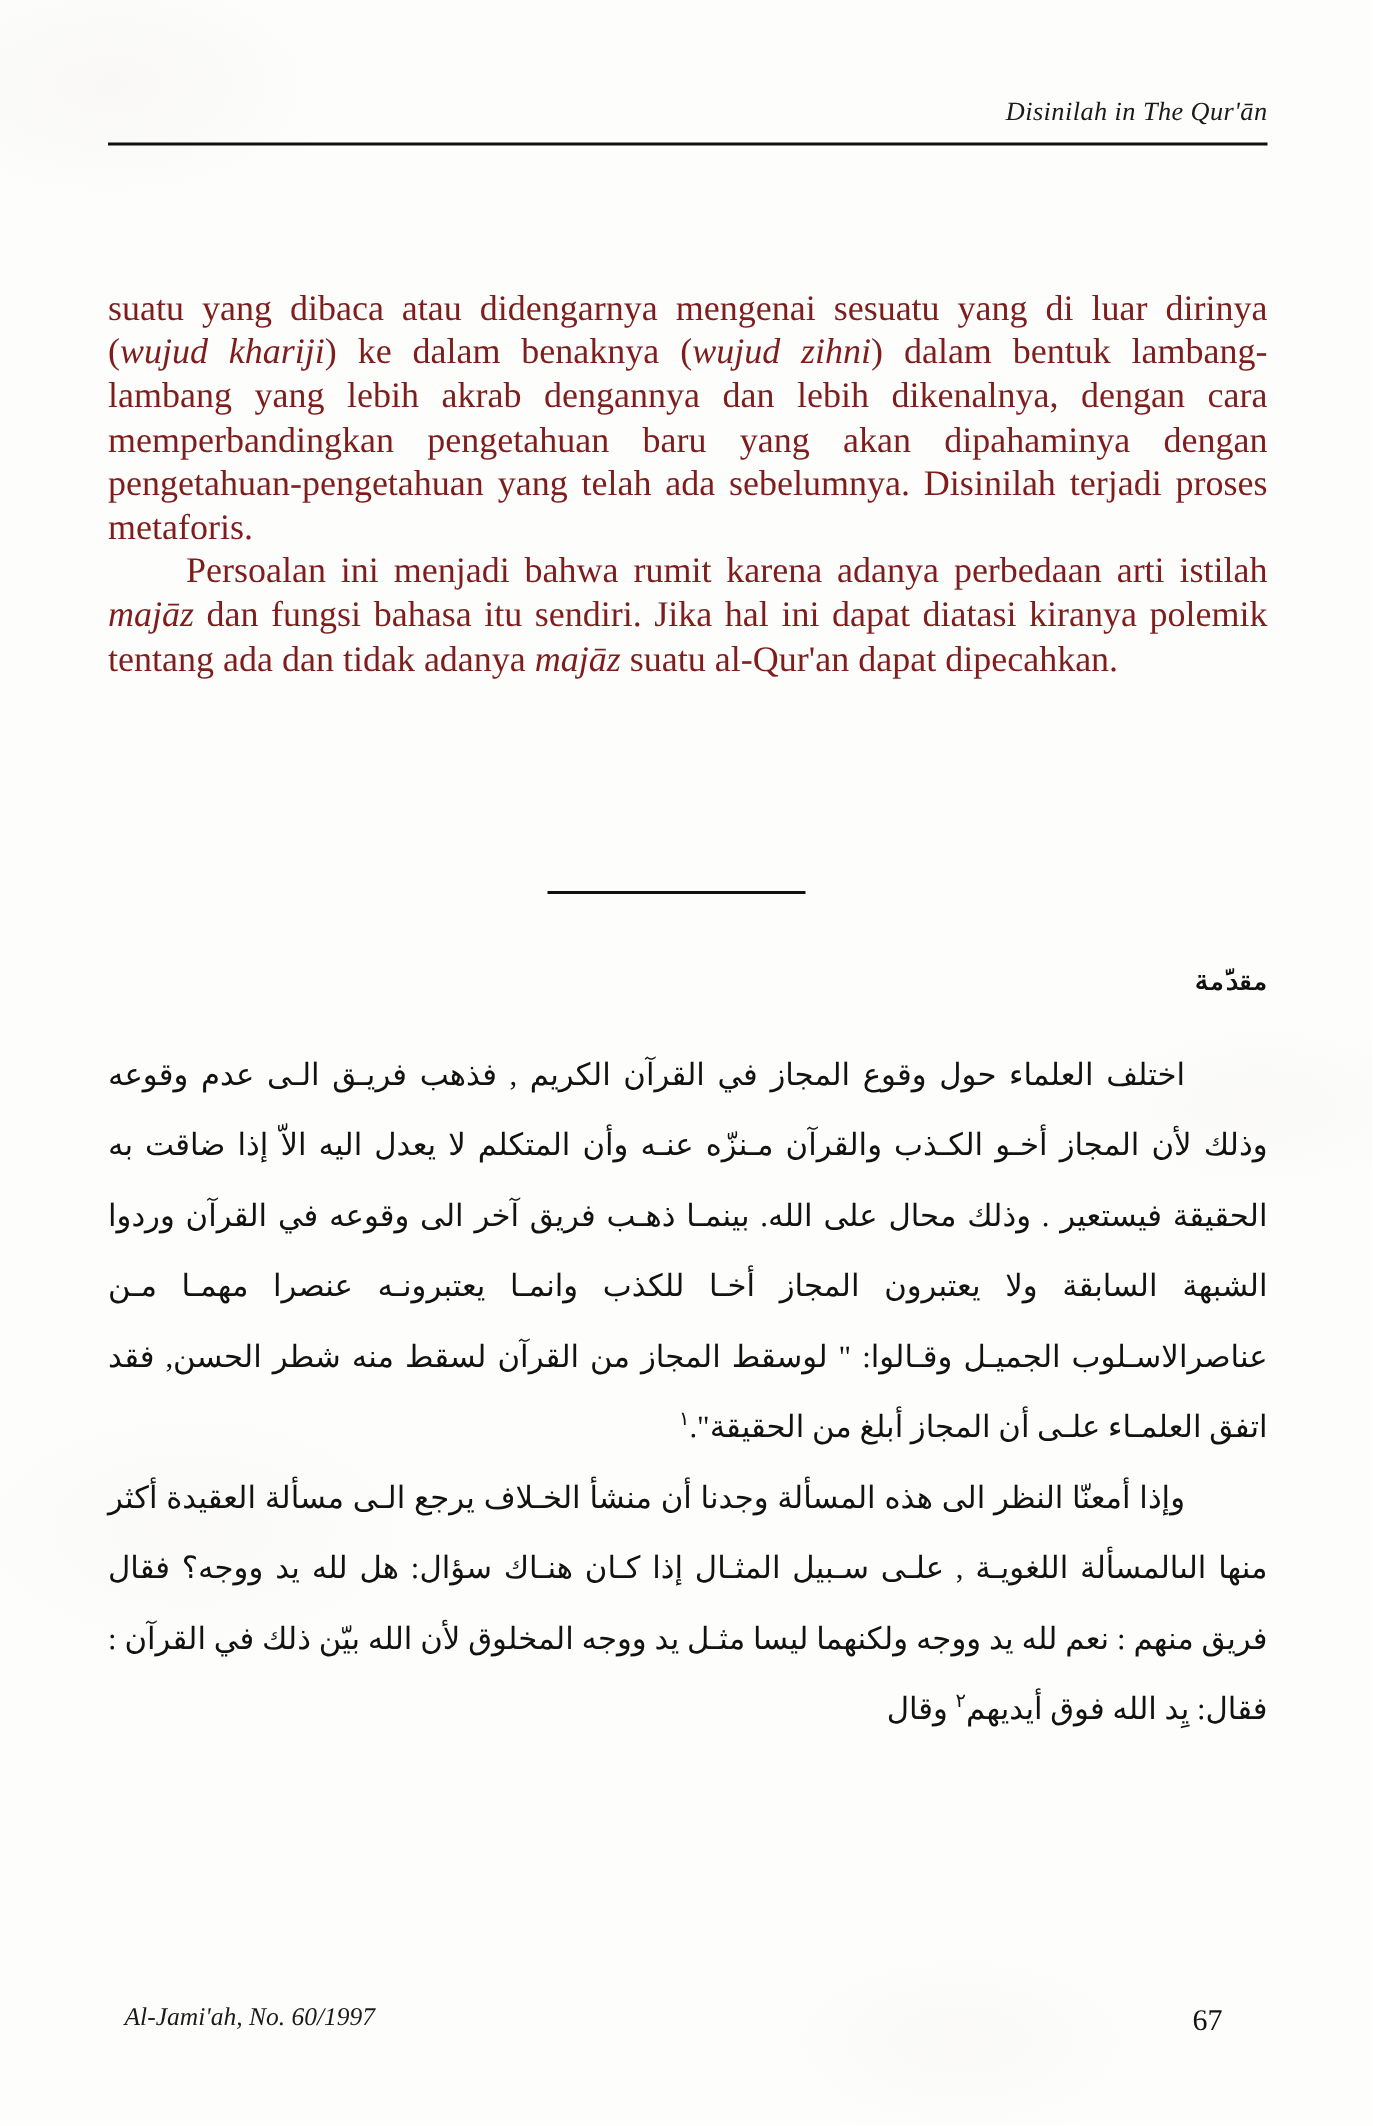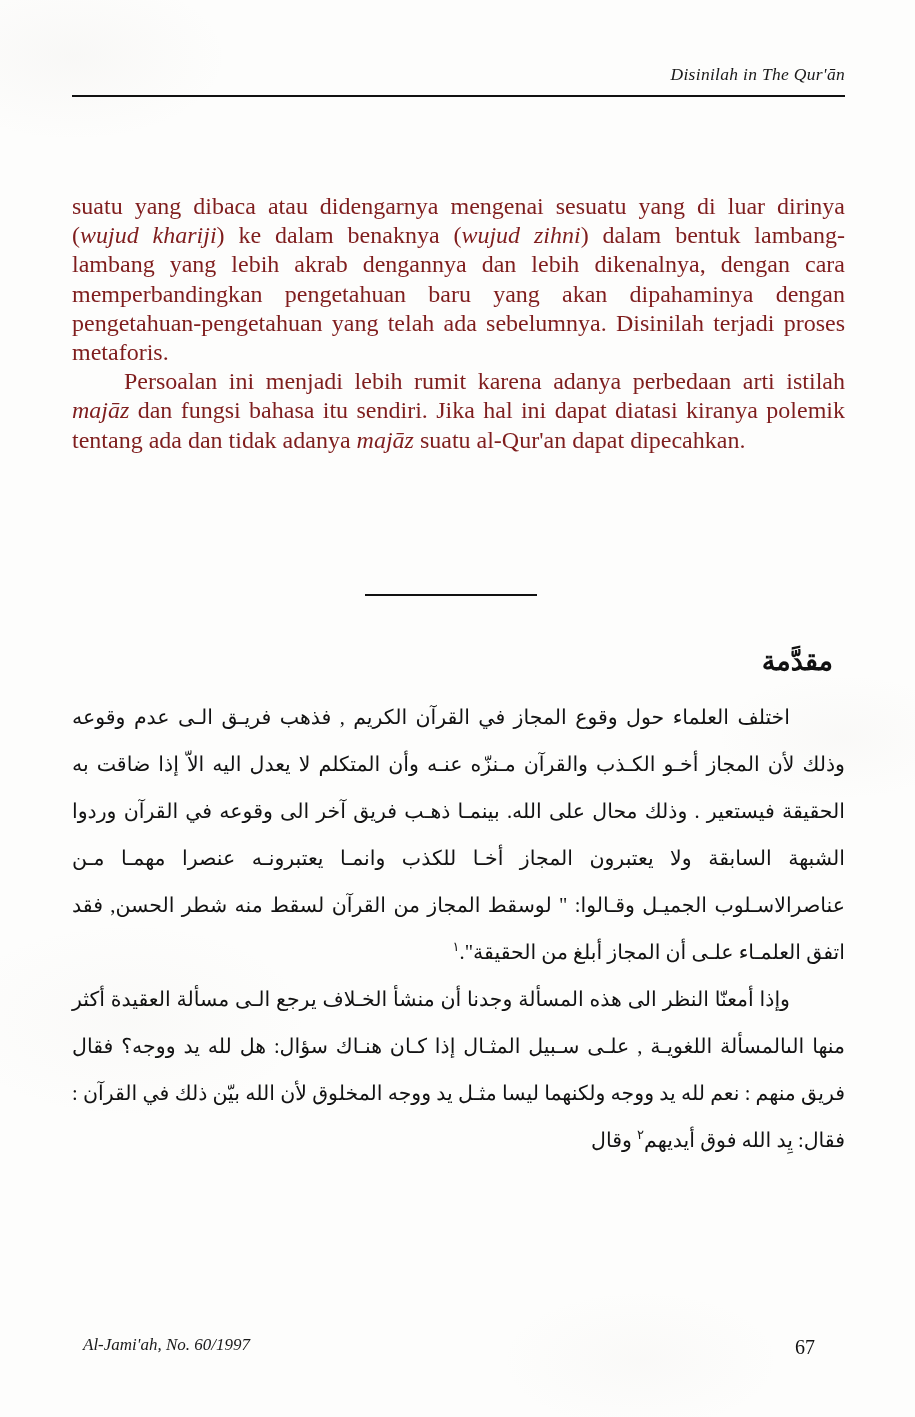--- a/index.html
+++ b/index.html
@@ -87,24 +87,24 @@
     left: 293px;
     width: 172px;
     height: 0;
     border-top: 2.4px solid #111;
   }
 
   
   .ar-head {
     position: absolute;
     top: 645px;
-    right: 12px;
+    right: 0;
     direction: rtl;
-    font-family: Liberation Sans, sans-serif;
-    font-size: 27px;
+    font-family: Liberation Mono, monospace;
+    font-size: 16px;
     font-weight: bold;
     color: #111;
   }
   .arabic {
     position: absolute;
     top: 694px;
     left: 0;
     width: 773px;
     direction: rtl;
     text-align: justify;
@@ -151,21 +151,21 @@
 
   <div class="content">
 
     <div class="runhead">Disinilah in The Qur'ān</div>
     <div class="rule-head"></div>
 
     <div class="latin">
       <p><span>suatu  yang dibaca atau didengarnya mengenai sesuatu yang di luar dirinya (</span><i>wujud khariji</i><span>) ke  dalam benaknya (</span><i>wujud zihni</i><span>) dalam bentuk lambang-lambang  yang  lebih  akrab  dengannya  dan lebih dikenalnya, dengan cara memperbandingkan   pengetahuan  baru  yang  akan  dipahaminya  dengan pengetahuan-pengetahuan  yang  telah  ada  sebelumnya. Disinilah  terjadi proses metaforis.</span></p>
 
 
-      <p class="indent"><span>Persoalan  ini  menjadi  lebih  rumit  karena  adanya perbedaan arti istilah  </span><i>majāz</i><span> dan  fungsi  bahasa  itu  sendiri.  Jika  hal  ini  dapat  diatasi kiranya  polemik  tentang  ada  dan  tidak  adanya  </span><i>majāz</i><span> suatu  al-Qur'an dapat dipecahkan.</span></p>
+      <p class="indent"><span>Persoalan  ini  menjadi  bahwa  rumit  karena  adanya perbedaan arti istilah  </span><i>majāz</i><span> dan  fungsi  bahasa  itu  sendiri.  Jika  hal  ini  dapat  diatasi kiranya  polemik  tentang  ada  dan  tidak  adanya  </span><i>majāz</i><span> suatu  al-Qur'an dapat dipecahkan.</span></p>
     </div>
 
     <div class="rule-mid"></div>
 
     <div class="ar-head">مقدَّمة</div>
 
     <div class="arabic">
       <p class="indent"><span>اختلف العلماء حول وقوع المجاز في القرآن الكريم , فذهب فريـق الـى عدم وقوعه وذلك لأن  المجاز أخـو الكـذب والقرآن مـنزّه عنـه وأن المتكلم لا يعدل اليه الاّ إذا ضاقت به الحقيقة فيستعير . وذلك محال على  الله. بينمـا ذهـب فريق آخر الى وقوعه في القرآن وردوا الشبهة السابقة ولا يعتبرون المجاز أخـا للكذب وانمـا يعتبرونـه عنصرا مهمـا مـن عناصرالاسـلوب الجميـل وقـالوا:</span> <span>" لوسقط المجاز من القرآن لسقط منه شطر الحسن, فقد اتفق العلمـاء علـى أن المجاز أبلغ من الحقيقة".</span><span class="fn">١</span></p>
       <p class="indent"><span>وإذا أمعنّا النظر الى هذه  المسألة وجدنا أن منشأ الخـلاف يرجع الـى مسألة العقيدة أكثر منها الىالمسألة  اللغويـة , علـى سـبيل المثـال إذا كـان هنـاك سؤال:   هل لله يد ووجه؟ فقال فريق منهم : نعم لله يد ووجه ولكنهما ليسا مثـل يد ووجه المخلوق لأن الله بيّن ذلك في القرآن : فقال: يِد الله فوق أيديهم</span><span class="fn">٢</span><span> وقال</span></p>
     </div>

